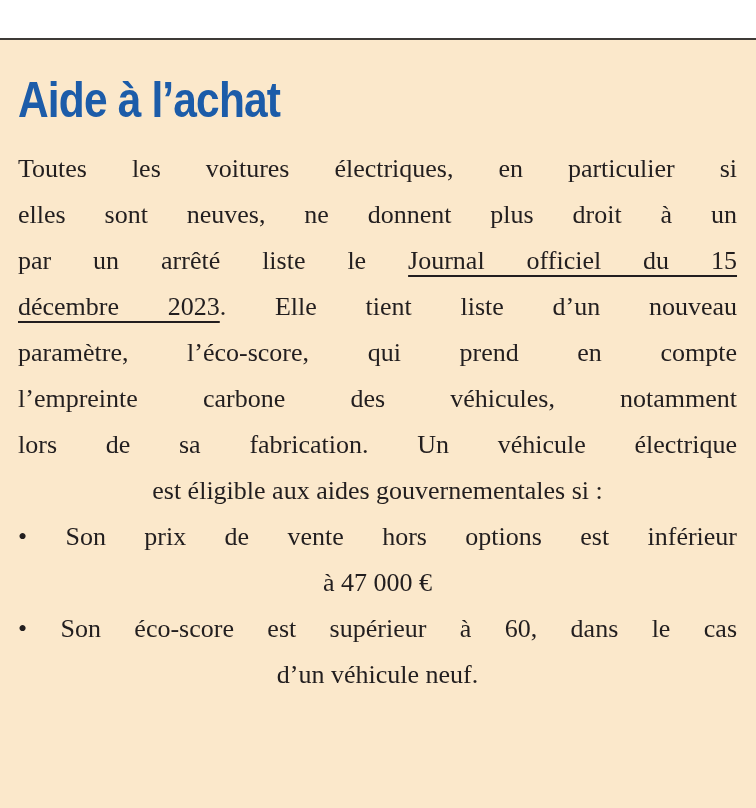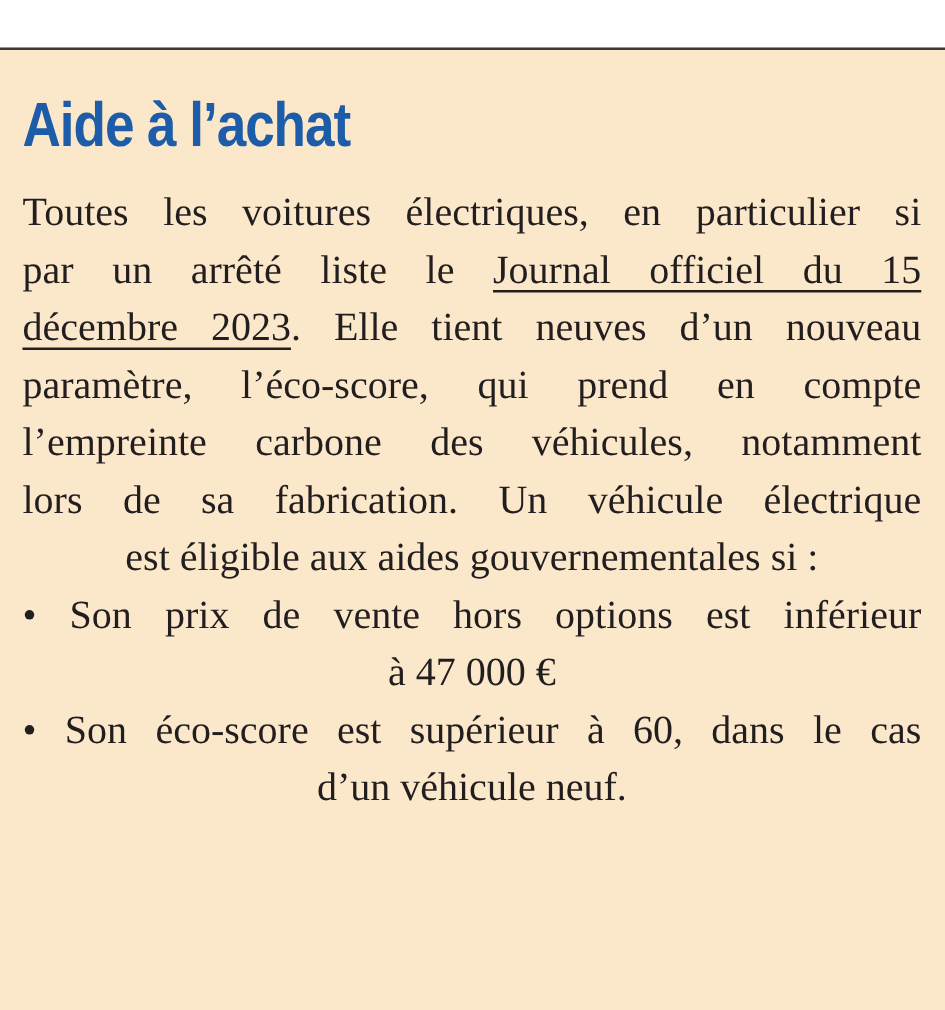--- a/index.html
+++ b/index.html
@@ -30,21 +30,21 @@
     line-height: 44px;
     letter-spacing: -1px;
     color: var(--heading, #1c5ca9);
     transform: scaleX(0.85);
     transform-origin: 0 50%;
     white-space: nowrap;
   }
   .body-text {
     margin-top: 24px;
     font-family: "Liberation Serif", serif;
-    font-size: 32px;
+    font-size: 26px;
     line-height: 46px;
     color: var(--text, #221e1f);
   }
   .line {
     height: 46px;
     text-align: center;
     white-space: normal;
   }
   .line.just {
     text-align: justify;
@@ -57,22 +57,23 @@
     text-underline-offset: 6px;
   }
 </style>
 </head>
 <body>
 
 <div class="sheet">
   <h1 class="title">Aide à l’achat</h1>
   <div class="body-text">
       <div class="line just"><span>Toutes les voitures électriques, en particulier si</span></div>
+      <div class="line just"><span>elles sont neuves, ne donnent plus droit à un</span></div>
       <div class="line just"><span>par un arrêté liste le </span><span class="u">Journal officiel du 15</span></div>
-      <div class="line just"><span class="u">décembre 2023</span><span>. Elle tient neuves d’un nouveau</span></div>
+      <div class="line just"><span class="u">décembre 2023</span><span>. Elle tient liste d’un nouveau</span></div>
       <div class="line just"><span>paramètre, l’éco-score, qui prend en compte</span></div>
       <div class="line just"><span>l’empreinte carbone des véhicules, notamment</span></div>
       <div class="line just"><span>lors de sa fabrication. Un véhicule électrique</span></div>
       <div class="line"><span>est éligible aux aides gouvernementales si&nbsp;:</span></div>
       <div class="line just"><span>•&nbsp;Son prix de vente hors options est inférieur</span></div>
       <div class="line"><span>à 47&nbsp;000&nbsp;€</span></div>
       <div class="line just"><span>•&nbsp;Son éco-score est supérieur à 60, dans le cas</span></div>
       <div class="line"><span>d’un véhicule neuf.</span></div>
     </div>
 </div>

